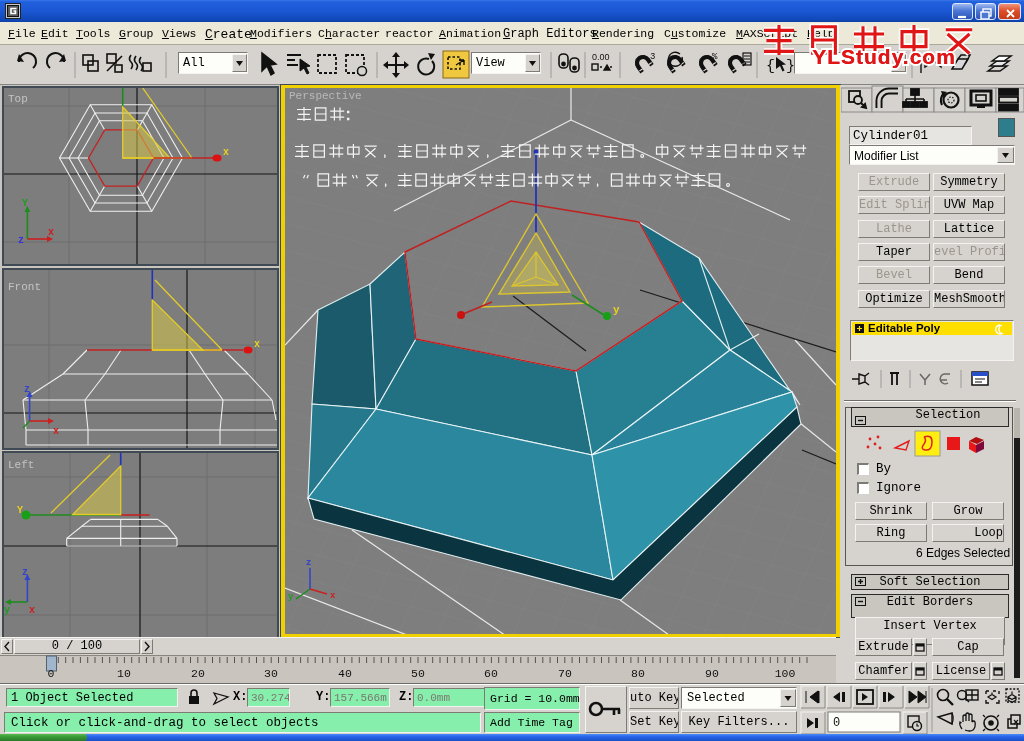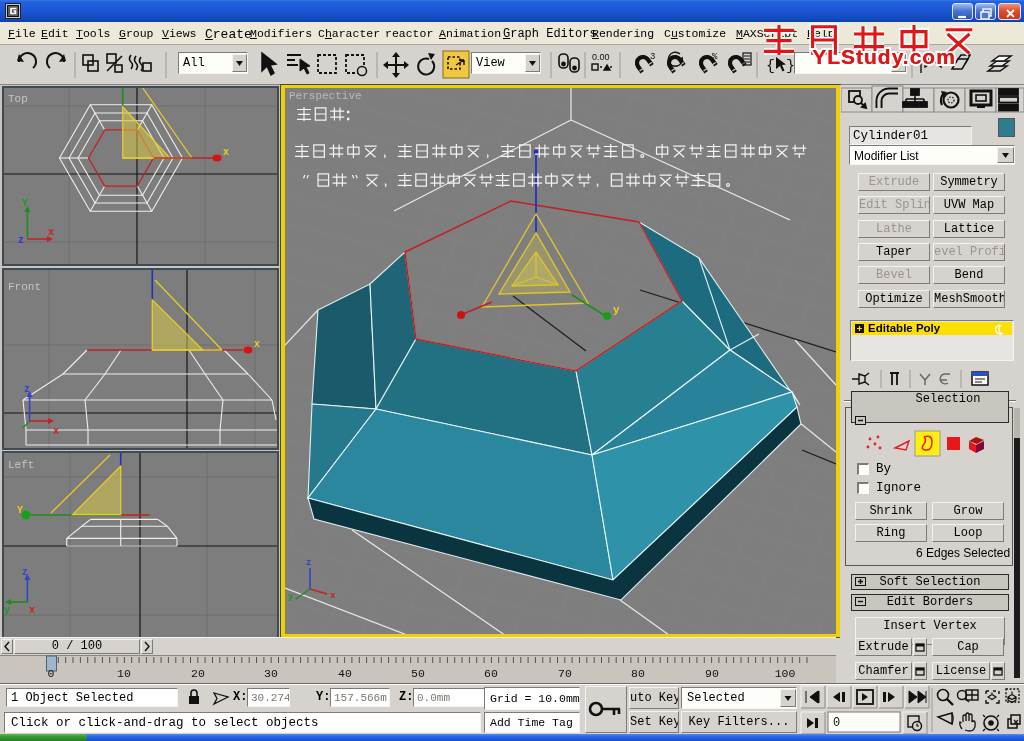--- a/index.html
+++ b/index.html
@@ -1,19 +1,19 @@
 <!DOCTYPE html>
 <html><head><meta charset="utf-8"><style>
 *{margin:0;padding:0;box-sizing:border-box;}
 html,body{width:1024px;height:741px;overflow:hidden;}
 body{font-family:"Liberation Mono",monospace;white-space:nowrap;background:#d6d3ce;position:relative;}
 .abs{position:absolute;}
 .btn{white-space:nowrap;background:#d6d3ce;border-top:1px solid #f4f3f1;border-left:1px solid #f4f3f1;border-right:1px solid #7e7a74;border-bottom:1px solid #7e7a74;font-size:12px;text-align:center;color:#000;}
 .btn.dis{color:#9a968e;}
-.sunk{background:#ffffff;border-top:1px solid #7e7a74;border-left:1px solid #7e7a74;border-right:1px solid #f4f3f1;border-bottom:1px solid #f4f3f1;}
+.sunk{background:#86efac;border-top:1px solid #7e7a74;border-left:1px solid #7e7a74;border-right:1px solid #f4f3f1;border-bottom:1px solid #f4f3f1;}
 .white{background:#fdfdfa;}
 .roll{background:#c9c6bf;border:1px solid #2b2b2b;font-size:12px;text-align:center;color:#000;}
 .sans{font-family:"Liberation Sans",sans-serif;}
 </style></head><body>
 <div class="abs" style="left:0;top:0;width:1024px;height:22px;background:linear-gradient(#3a77e8 0%,#2160dd 8%,#1b57d4 50%,#1148b8 90%,#0d3fa5 100%);">
  <svg class="abs" style="left:5px;top:3px" width="16" height="16" viewBox="0 0 16 16">
   <rect x="0.5" y="0.5" width="15" height="15" fill="#c8c8c8" stroke="#222"></rect>
   <rect x="2.5" y="2.5" width="11" height="11" fill="#5a5a5a" stroke="#111"></rect>
   <path d="M11.5,5.5 H6 V10.5 H10.5 V8 H8.5" fill="none" stroke="#fff" stroke-width="1.6"></path>
  </svg>
@@ -459,21 +459,21 @@
         <path d="M96,6 a5,5 0 1 0 4,9 M96,6 h6 M93,12 h6" stroke-width="1.4"></path>
       </g>
 <line x1="113" y1="2" x2="113" y2="20" stroke="#9a9a9a" stroke-width="1"></line>
 <rect x="124" y="4" width="16" height="13" fill="#fff" stroke="#111"></rect>
       <rect x="124" y="4" width="16" height="4" fill="#2a50c8" stroke="none"></rect>
       <path d="M127,11 h10 M127,14 h7" stroke-width="1.2"></path>
 </g>
   </svg>
 <div class="abs" style="left:844px;top:400px;width:172px;height:2px;border-top:1px solid #6e6a64;border-bottom:1px solid #fff;"></div>
 <div class="abs" style="left:845px;top:407px;width:168px;height:159px;border:1px solid #5a564f;"></div>
-<div class="roll abs" style="left:851px;top:391px;width:158px;height:32px;line-height:15px;padding-left:36px;">Selection</div>
+<div class="roll abs" style="left:851px;top:407px;width:158px;height:20px;line-height:15px;padding-left:36px;">Selection</div>
 <svg class="abs" style="left:855px;top:416px" width="12" height="10" viewBox="0 0 12 10">
     <rect x="0.5" y="0.5" width="10" height="8" fill="#c9c6bf" stroke="#111"></rect>
     <path d="M3,4.5 h5" stroke="#111" stroke-width="1.4"></path>
   </svg>
 <svg class="abs" style="left:862px;top:430px" width="130" height="27" viewBox="0 0 130 27">
 <g fill="#e02020">
 <circle cx="8" cy="9" r="1.4"></circle>
       <circle cx="16" cy="7" r="1.4"></circle>
       <circle cx="6" cy="17" r="1.4"></circle>
       <circle cx="13" cy="14" r="1.4"></circle>
@@ -489,28 +489,28 @@
       <path d="M114,15 l8,-4 v8 l-8,4 z" fill="#80083a"></path>
     </g>
 </svg>
 <div class="abs" style="left:857px;top:463px;width:12px;height:12px;background:#fff;border-top:2px solid #7e7a74;border-left:2px solid #7e7a74;border-right:1px solid #fff;border-bottom:1px solid #fff;"></div>
 <span class="abs" style="left:876px;top:462px;font-size:12.5px;">By</span>
 <div class="abs" style="left:857px;top:482px;width:12px;height:12px;background:#fff;border-top:2px solid #7e7a74;border-left:2px solid #7e7a74;border-right:1px solid #fff;border-bottom:1px solid #fff;"></div>
 <span class="abs" style="left:876px;top:481px;font-size:12.5px;">Ignore</span>
 <div class="btn abs" style="left:855px;top:502px;width:72px;height:18px;line-height:16px;">Shrink</div>
 <div class="btn abs" style="left:932px;top:502px;width:72px;height:18px;line-height:16px;">Grow</div>
 <div class="btn abs" style="left:855px;top:524px;width:72px;height:18px;line-height:16px;">Ring</div>
-<div class="btn abs" style="left:932px;top:524px;width:72px;height:18px;line-height:16px;">Loop</div>
+<div class="btn abs" style="left:932px;top:524px;width:72px;height:18px;line-height:16px;text-align:right;">Loop</div>
 <span class="sans abs" style="left:916px;top:546px;font-size:12px;">6 Edges Selected</span>
 <div class="roll abs" style="left:851px;top:574px;width:158px;height:16px;line-height:15px;">Soft Selection</div>
 <svg class="abs" style="left:855px;top:577px" width="12" height="10" viewBox="0 0 12 10">
     <rect x="0.5" y="0.5" width="10" height="8" fill="#c9c6bf" stroke="#111"></rect>
     <path d="M3,4.5 h5 M5.5,2 v5" stroke="#111" stroke-width="1.4"></path>
   </svg>
-<div class="roll abs" style="left:851px;top:594px;width:158px;height:17px;line-height:15px;">Edit Borders</div>
+<div class="roll abs" style="left:851px;top:594px;width:158px;height:24px;line-height:15px;">Edit Borders</div>
 <svg class="abs" style="left:855px;top:597px" width="12" height="10" viewBox="0 0 12 10">
     <rect x="0.5" y="0.5" width="10" height="8" fill="#c9c6bf" stroke="#111"></rect>
     <path d="M3,4.5 h5" stroke="#111" stroke-width="1.4"></path>
   </svg>
 <div class="btn abs" style="left:855px;top:617px;width:150px;height:28px;line-height:16px;">Insert Vertex</div>
 <div class="btn abs" style="left:855px;top:638px;width:57px;height:18px;line-height:16px;">Extrude</div>
 <div class="btn abs" style="left:913px;top:638px;width:14px;height:18px;"><svg width="12" height="16">
       <rect x="2" y="5" width="8" height="7" fill="none" stroke="#111" stroke-width="1.3"></rect>
       <rect x="2" y="5" width="8" height="2.5" fill="#111"></rect>
     </svg></div>

